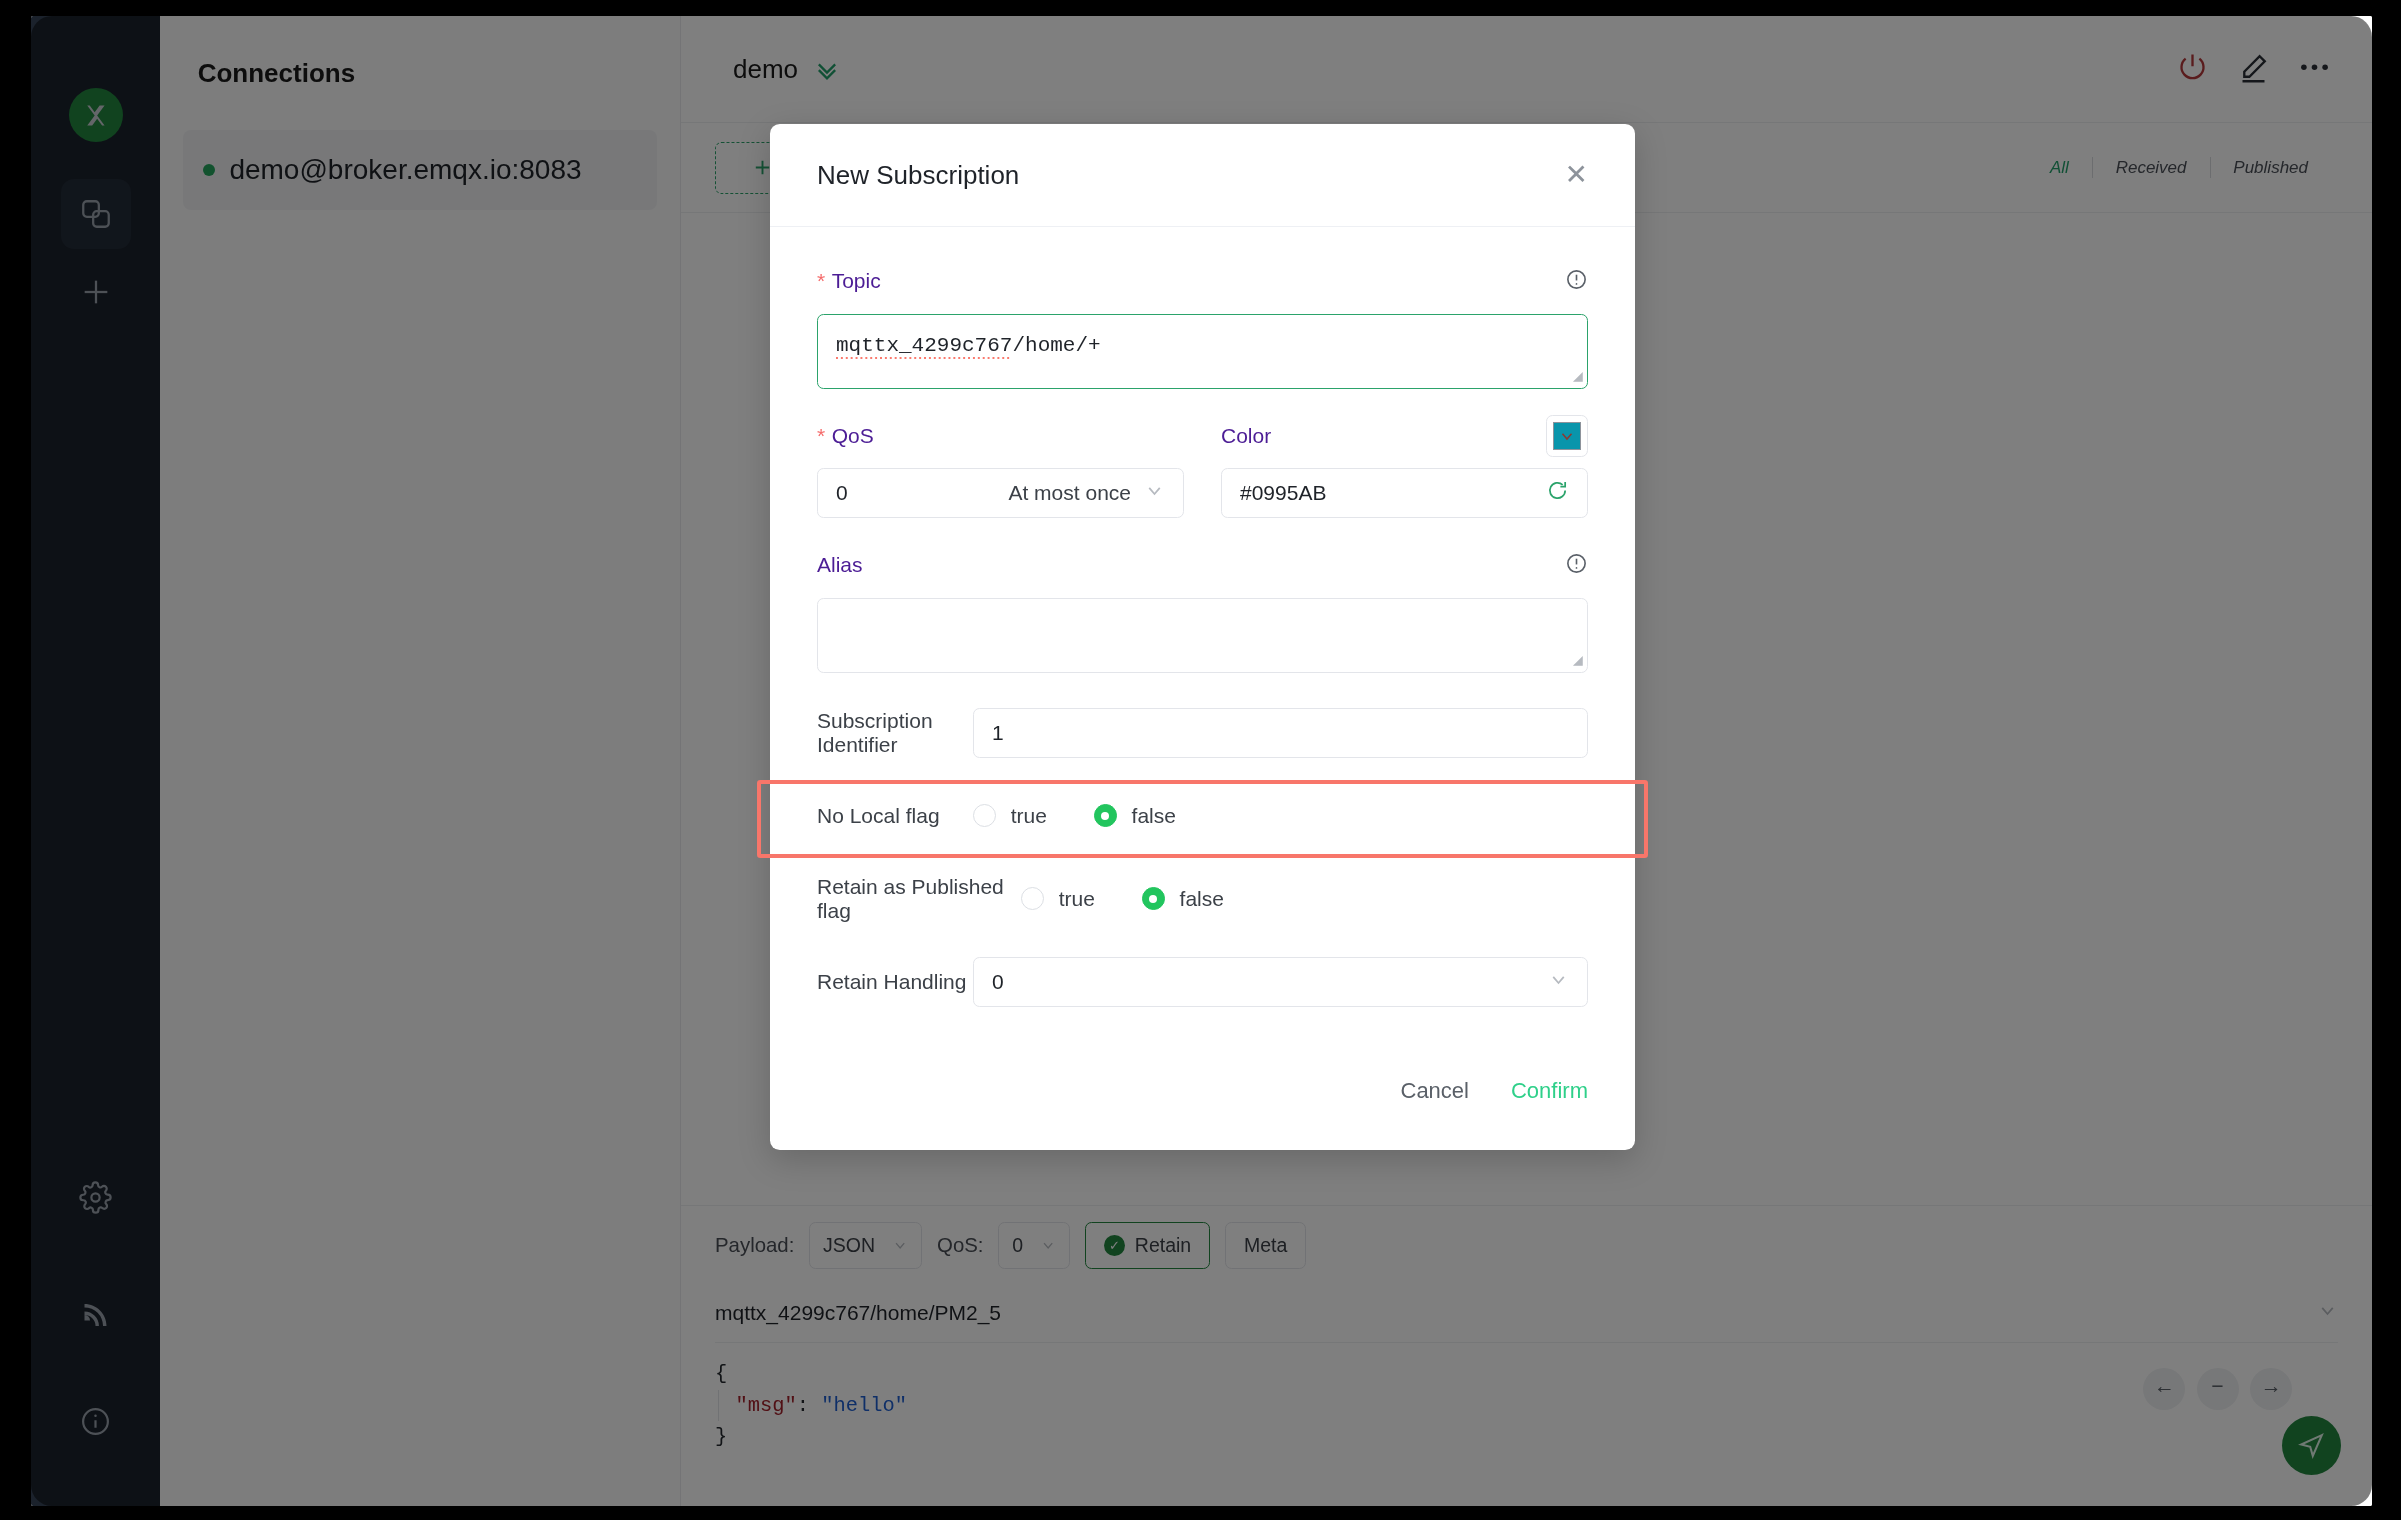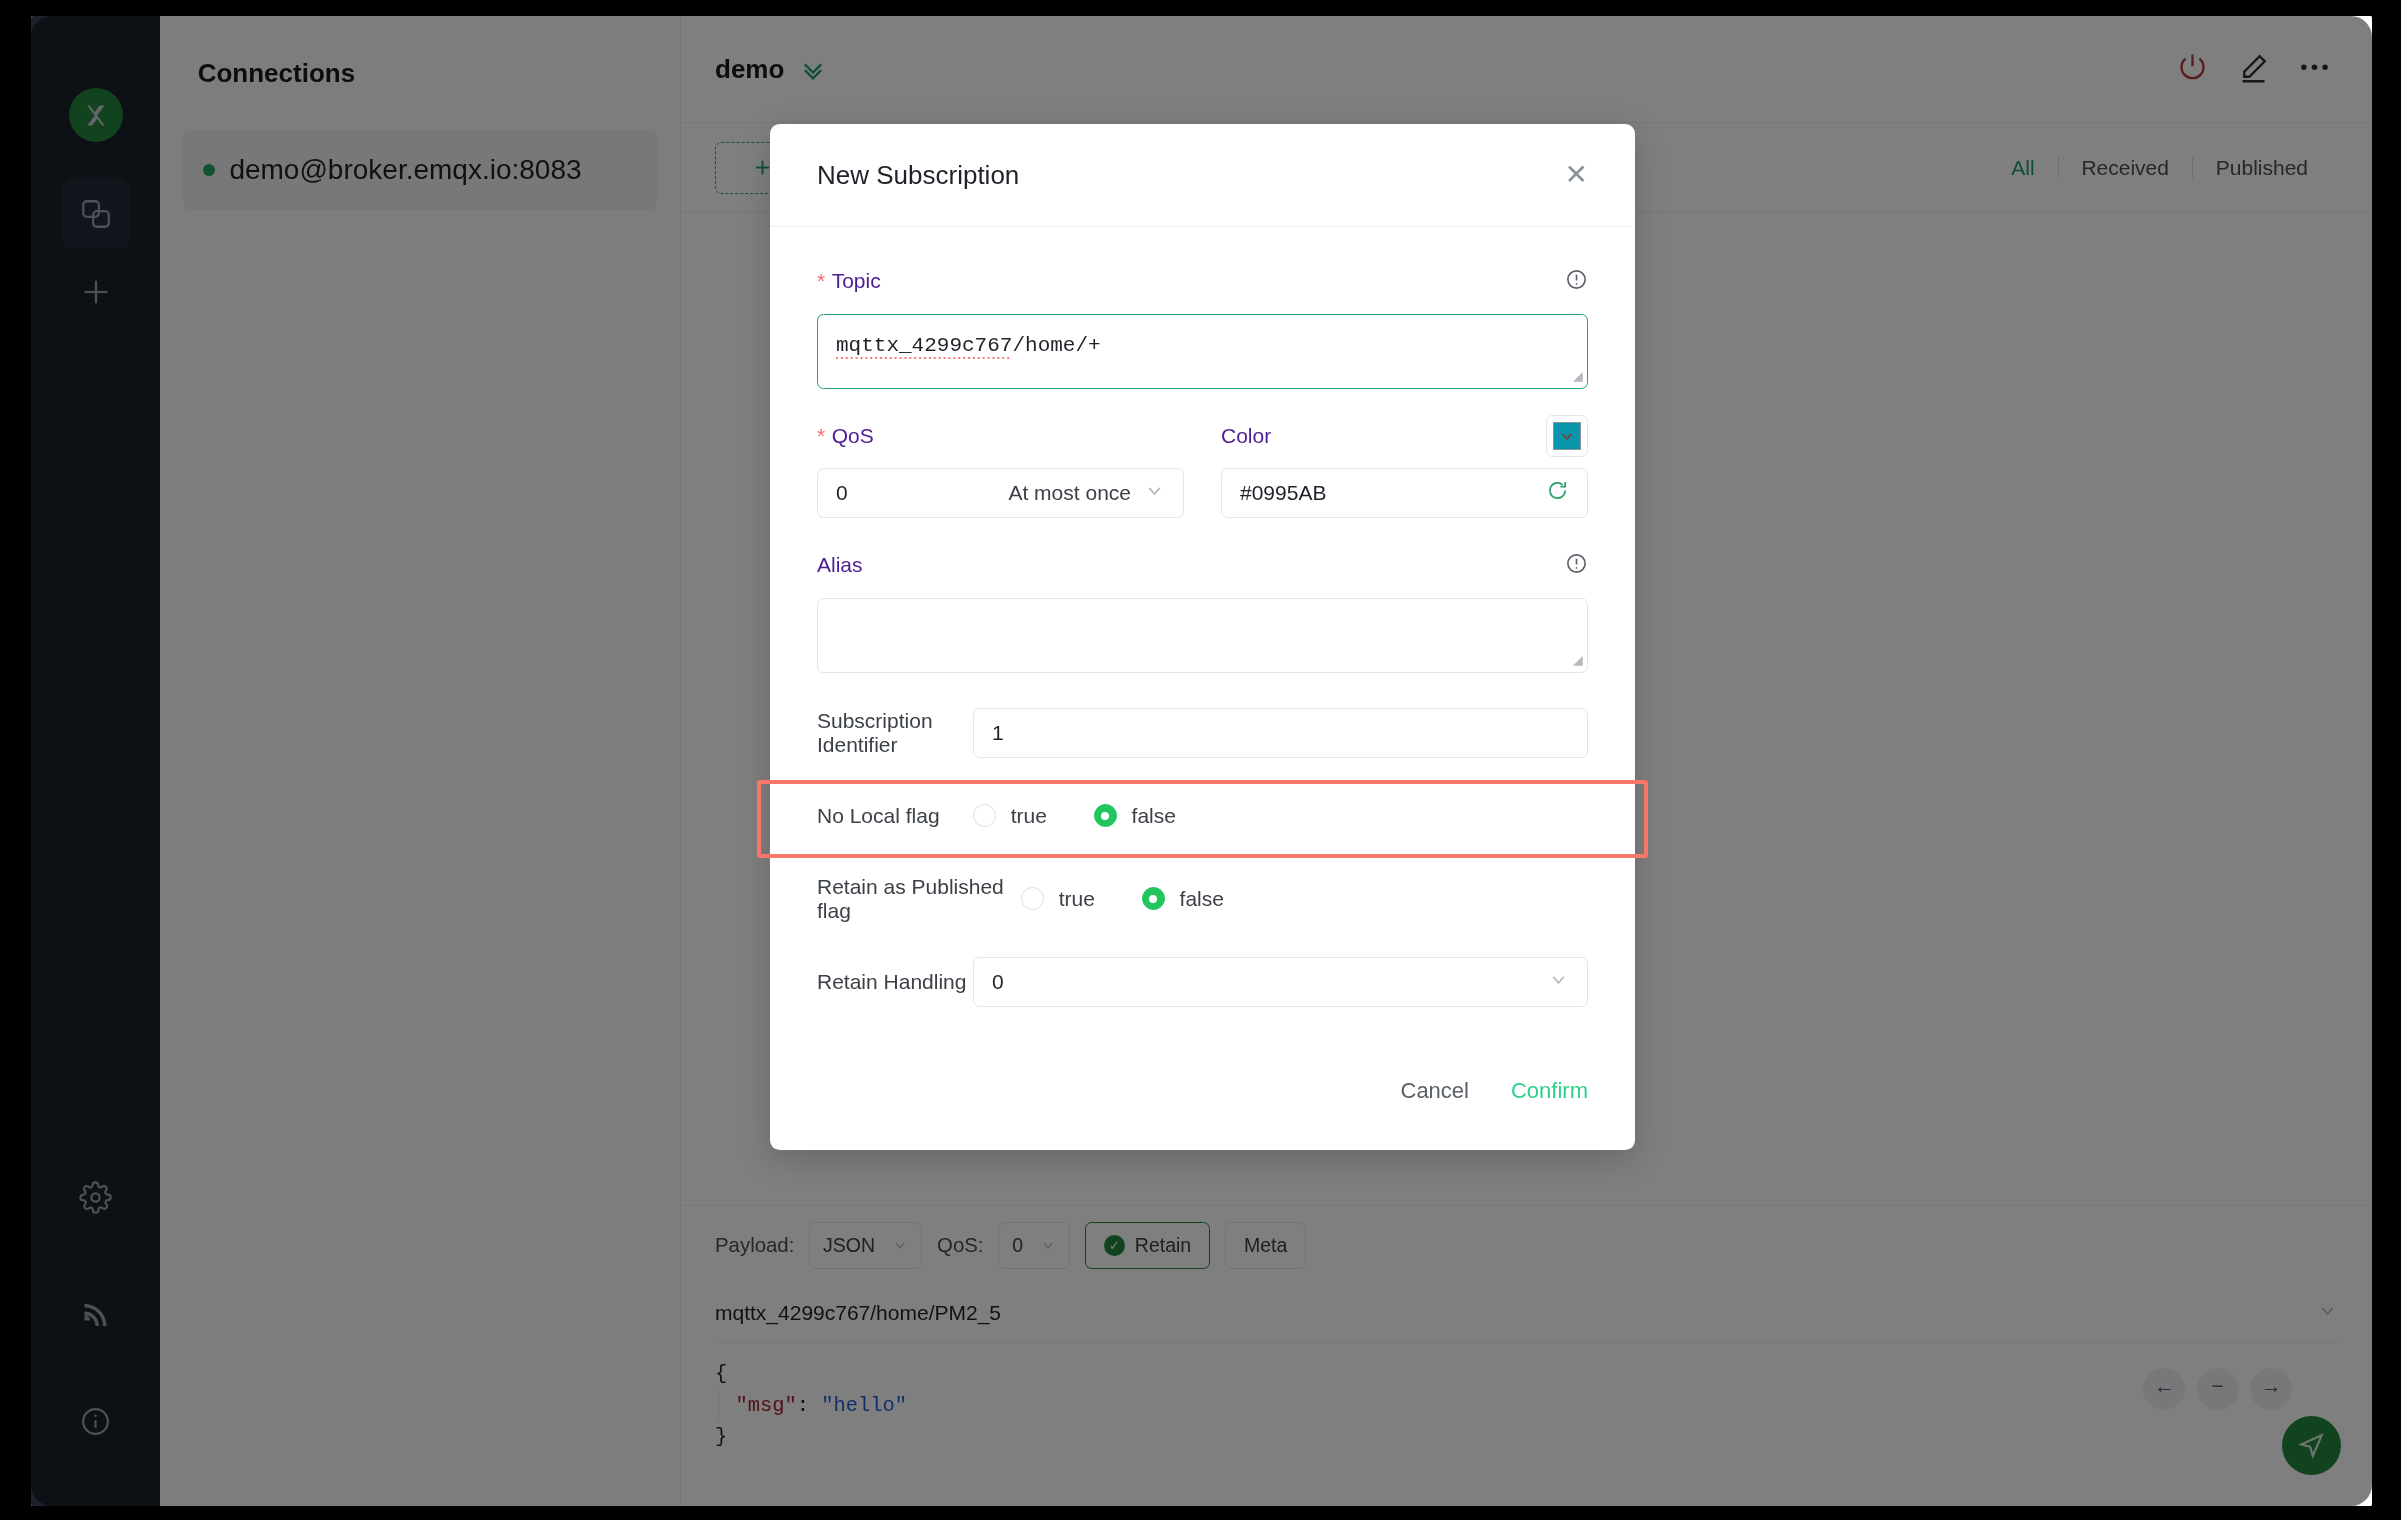--- a/index.html
+++ b/index.html
@@ -78,39 +78,39 @@
 
   
   #main-col { flex: 1; display: flex; flex-direction: column; background: #fff; min-width: 0; }
 
   #main-header {
     height: 107px; flex: 0 0 107px;
     display: flex; align-items: center;
     padding: 0 41px 0 34px;
     border-bottom: 0.8px solid #eceef1;
   }
-  #main-title { font-size: 26px; font-weight: bold; color: #1a1a1a; }
+  #main-title { font-size: 26px; font-weight: normal; color: #1a1a1a; margin-left: 18px; }
   #title-chevrons { margin-left: 14.7px; color: #22a06b; display: flex; }
   #header-actions { margin-left: auto; display: flex; align-items: center; gap: 28px; }
 
   #subs-bar {
     height: 90px; flex: 0 0 90px;
     display: flex; align-items: center;
     padding: 0 41px 0 34px;
     border-bottom: 0.8px solid #eceef1;
   }
   #new-sub-btn {
     height: 52px; min-width: 269px;
     border: 1.6px dashed #2ba36b; border-radius: 6.5px;
     display: flex; align-items: center; justify-content: center;
     color: #2ba36b; font-size: 21px; gap: 11.4px;
   }
   #msg-filter-tabs {
     margin-left: auto; display: flex; align-items: center;
-    font-size: 21px; color: #4a4f57;
+    font-size: 17px; color: #4a4f57; font-style: italic;
   }
   #msg-filter-tabs .tab { padding: 0 23px; }
   #msg-filter-tabs .tab.active { color: #22a06b; }
   #msg-filter-tabs .sep { width: 0.8px; height: 21px; background: #d8dade; }
 
   #messages-area { flex: 1; background: #fff; }
 
   
   #publish-panel {
     flex: 0 0 301px; border-top: 0.8px solid #eceef1;

